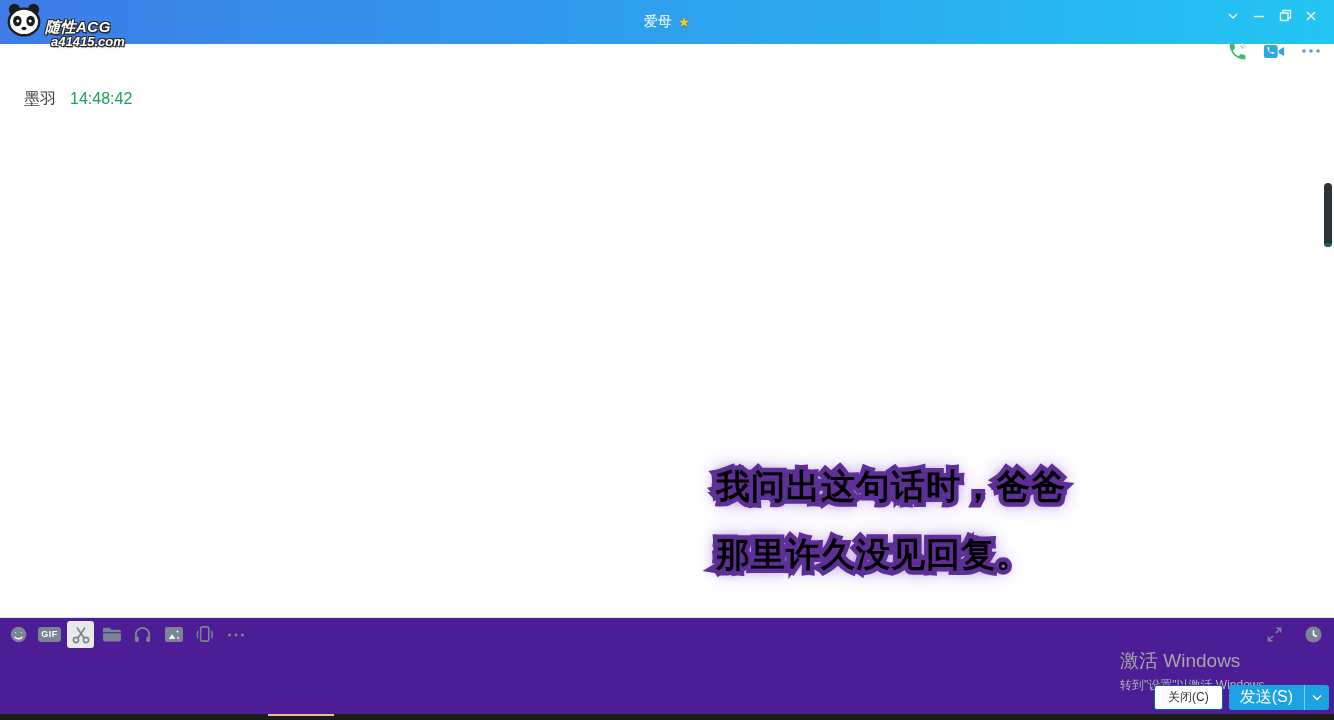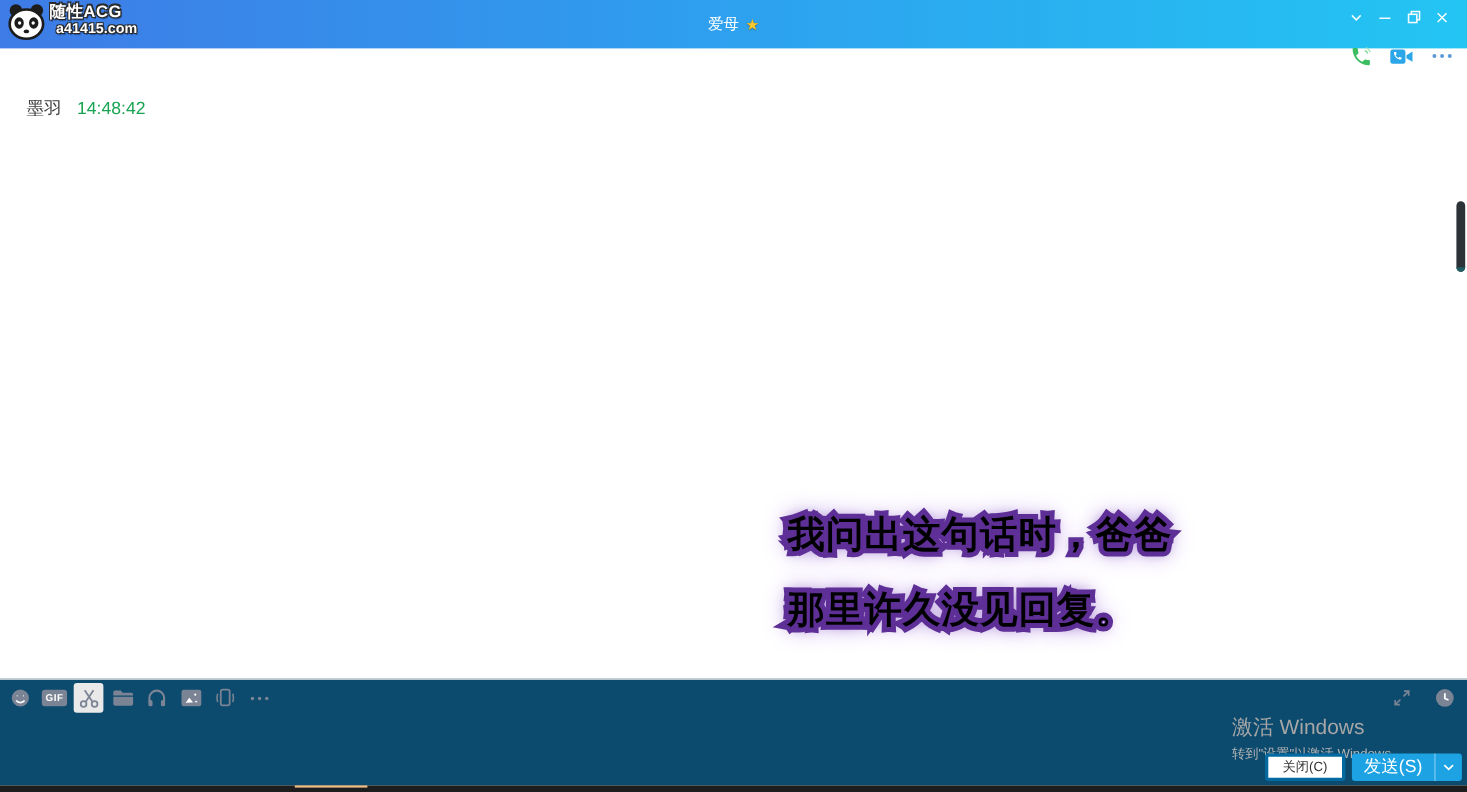--- a/index.html
+++ b/index.html
@@ -18,21 +18,21 @@
   .title-text { color:#fff; font-size:14px; }
   .title-star { color:#f7c92e; font-size:14px; margin-left:6px;
     text-shadow:0 0 1px #8a6400, 0 1px 1px rgba(0,0,0,.25); }
   .win-controls { position:absolute; right:10px; top:0; height:31px; display:flex; align-items:center; }
   .win-btn { width:26px; height:31px; display:flex; align-items:center; justify-content:center; cursor:pointer; }
   .win-btn svg { stroke:#fff; stroke-width:1.4; fill:none; opacity:.95; }
 
   
   .site-watermark { position:absolute; left:5px; top:0; z-index:6; display:flex; align-items:flex-start; }
   .panda { width:38px; height:38px; margin-top:1px; }
-  .wm-text { margin-left:2px; margin-top:2px; color:#fff; font-weight:bold; 
+  .wm-text { margin-left:2px; margin-top:18px; color:#fff; font-weight:bold; font-style:italic;
     text-shadow:-1px -1px 0 #2a2a2a, 1px -1px 0 #2a2a2a, -1px 1px 0 #2a2a2a, 1px 1px 0 #2a2a2a, 1px 2px 1px rgba(0,0,0,.4); }
   .wm-line1 { font-size:15px; line-height:17px; letter-spacing:.5px; }
   .wm-line2 { font-size:13px; line-height:14px; margin-left:6px; }
 
   
   .call-row { position:absolute; top:40px; right:12px; display:flex; gap:15px; align-items:center; }
   .call-btn { width:22px; height:22px; display:flex; align-items:center; justify-content:center; cursor:pointer; }
 
   
   .msg { position:absolute; left:22px; top:70px;margin-top:19px; }
@@ -53,39 +53,39 @@
     color:#5e2f96; -webkit-text-stroke:9px #5e2f96;
     text-shadow:0 0 10px #8f63c6, 0 0 18px #a27fd2, 0 0 26px #b99de0;
   }
 
   
   .scroll-thumb { position:absolute; left:1324px; top:183px; width:8px; height:64px;
     background:#2c3338; border-radius:4px; box-shadow:inset 0 -18px 0 -14px #1f5c63; cursor:pointer; }
 
   
   .input-panel { position:absolute; left:0; right:0; top:617px; height:97px;
-    border-top:1px solid #e4e4e4; background:#0c4a6e; }
+    border-top:1px solid #e4e4e4; background:#4c1d95; }
   .toolbar { position:absolute; top:3px; left:5px; display:flex; align-items:center; gap:4px; }
   .tool-btn { width:27px; height:27px; display:flex; align-items:center; justify-content:center;
     border-radius:3px; cursor:pointer; }
   .tool-btn.active { background:#e9e9e9; }
   .tool-btn svg { stroke:#7b8494; fill:none; stroke-width:1.6; }
   .tool-btn .filled { fill:#7b8494; stroke:none; }
   .gif-badge { background:#7b8494; color:#fff; font-size:9px; font-weight:bold;
     border-radius:3px; padding:3px 3px; letter-spacing:.5px; line-height:9px; }
   .toolbar-right { position:absolute; top:3px; right:7px; display:flex; align-items:center; gap:12px; }
 
   .message-input { position:absolute; left:4px; right:4px; top:33px; height:45px; cursor:text; }
 
   .activation { position:absolute; left:1120px; top:30px; pointer-events:none; }
   .act-line1 { font-size:19px; color:#a6a6a6; }
   .act-line2 { font-size:12px; color:#b5b5b5; margin-top:3px; }
 
   .footer-buttons { position:absolute; right:5px; bottom:4px; display:flex; gap:6px; align-items:center; }
-  .btn-close { height:25px; padding:0 13px; background:#fff; border:3px solid #0369a1;
+  .btn-close { height:25px; padding:0 13px; background:#fff; border:1px solid #0369a1;
     border-radius:3px; font-size:12px; color:#333; display:flex; align-items:center; cursor:pointer; }
   .btn-send { height:25px; display:flex; background:#1da3e3; border-radius:3px; color:#fff; cursor:pointer; }
   .send-main { padding:0 11px; font-size:16px; display:flex; align-items:center; }
   .send-caret { width:25px; border-left:1px solid rgba(255,255,255,.45);
     display:flex; align-items:center; justify-content:center; }
 
   
   .bottom-strip { position:absolute; bottom:0; left:0; right:0; height:6px; background:#1d1d1d; }
   .strip-orange { position:absolute; left:268px; top:0; width:66px; height:2px; background:#edbd86; }
 </style>

